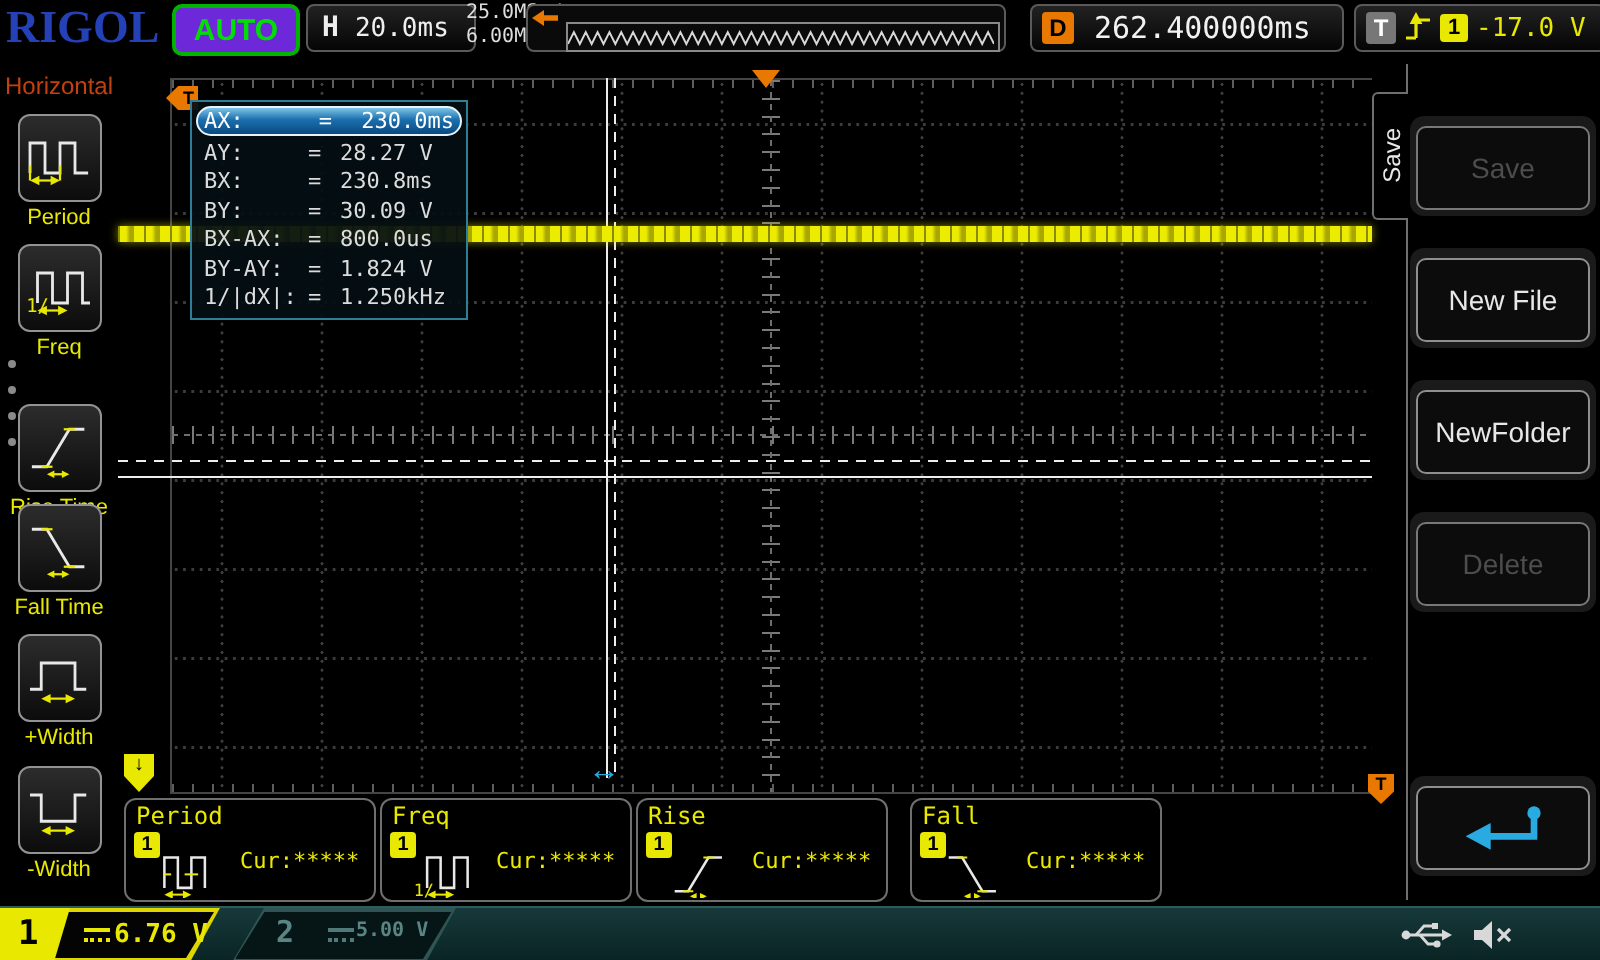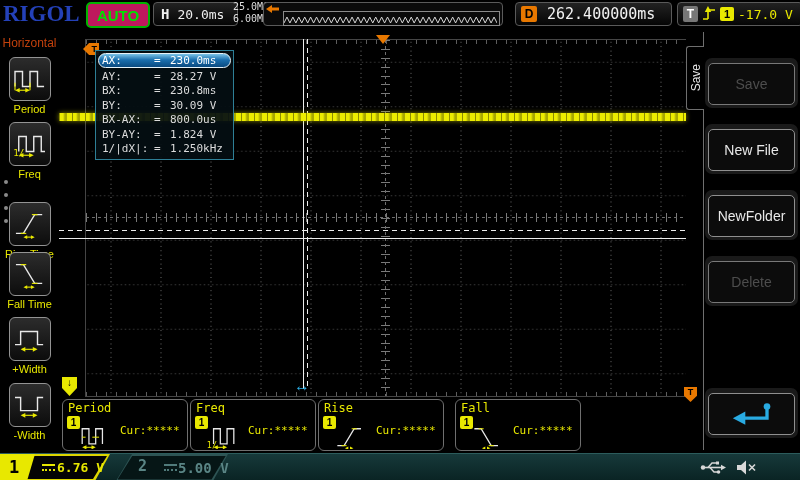--- a/index.html
+++ b/index.html
@@ -7,21 +7,21 @@
          font-family:"Liberation Sans",sans-serif;-webkit-font-smoothing:none;}
   .mono{font-family:"DejaVu Sans Mono",monospace;}
 
   
   #header{position:absolute;left:0;top:0;width:648px;height:28px;background:#000;}
   #logo{position:absolute;left:3px;top:1px;font-family:"Liberation Serif",serif;
         font-weight:bold;font-size:23px;color:#2441b8;letter-spacing:0px;}
   .hbox{position:absolute;top:2px;height:22px;border:1px solid #5a5a5a;border-radius:4px;
         background:linear-gradient(#222,#050505);display:flex;align-items:center;}
   #auto-box{left:86px;width:60px;border:2px solid #00b400;border-radius:5px;justify-content:center;
-        color:#00e000;font-weight:bold;font-size:15px;background:#be185d;}
+        color:#00e000;font-weight:bold;font-size:15px;background:#6d28d9;}
   #h-box{left:153px;width:76px;color:#eee;font-size:13px;padding-left:7px;gap:8px;}
   #h-box b{font-size:14px;}
   #sample-box{position:absolute;left:233px;top:1px;color:#ddd;font-size:10px;line-height:12px;
         font-family:"DejaVu Sans Mono",monospace;}
   #preview-box{left:263px;width:238px;background:#0a0a0a;}
   #preview-inner{position:absolute;left:19px;top:8px;width:215px;height:13px;border:1px solid #8a8a8a;}
   #preview-arrow{position:absolute;left:2px;top:2px;}
   #d-box{left:515px;width:150px;gap:10px;padding-left:5px;}
   #d-box .dbadge{width:16px;height:16px;background:#e87800;color:#000;border-radius:2px;
         font-weight:bold;font-size:12px;text-align:center;line-height:16px;}
@@ -81,21 +81,21 @@
         color:#000;font-size:9px;font-weight:bold;text-align:right;line-height:12px;padding-right:2px;box-sizing:border-box;}
 
   
   #cursor-box{position:absolute;left:36px;top:22px;width:131px;z-index:7;
         background:rgba(4,14,18,.93);border:1px solid #2e7f96;padding:3px 3px;}
   .crow{display:flex;align-items:center;height:14.5px;color:#dcdcdc;font-size:11px;
         font-family:"DejaVu Sans Mono",monospace;padding:0 3px;}
   .crow .cl{width:52px;}
   .crow .ce{width:16px;}
   .crow.hl{background:linear-gradient(#7cc4e8,#1b6fae 45%,#0a4a80);border:1px solid #e8f4fa;
-        border-radius:8px;color:#fff;height:13px;margin:-1px -1px 1px -1px;}
+        border-radius:8px;color:#fff;height:13px;margin:-1px -1px 1px -1px;justify-content:space-between;}
 
   
   #ch1-pos-marker{position:absolute;left:62px;top:377px;width:15px;height:19px;background:#e8e800;z-index:8;
         clip-path:polygon(0 0,100% 0,100% 58%,50% 100%,0 58%);
         color:#000;font-size:10px;font-weight:bold;text-align:center;line-height:12px;}
   #trig-level-marker{position:absolute;left:684px;top:387px;width:13px;height:15px;background:#e87800;z-index:8;
         clip-path:polygon(0 0,100% 0,100% 58%,50% 100%,0 58%);
         color:#000;font-size:9px;font-weight:bold;text-align:center;line-height:10px;}
 
   
@@ -137,21 +137,21 @@
   .coup.gray .c1{border-color:#507a7a;}
   .coup.gray .c2{border-color:#507a7a;}
   #ch1-val{position:absolute;left:57px;top:6px;color:#e8e800;font-weight:bold;font-size:13px;
         font-family:"DejaVu Sans Mono",monospace;}
   #ch2-block{position:absolute;left:116px;top:0;width:114px;height:27px;}
   #ch2-outer{position:absolute;inset:0;background:#2e5454;clip-path:polygon(16px 0,112px 0,97px 100%,0 100%);}
   #ch2-inner{position:absolute;left:1.5px;top:1.5px;width:109px;height:24px;background:#061616;
         clip-path:polygon(15px 0,108.5px 0,94px 100%,0 100%);}
   #ch2-num{position:absolute;left:22px;top:3px;color:#5a8585;font-weight:bold;font-size:15px;
         font-family:"DejaVu Sans Mono",monospace;}
-  #ch2-val{position:absolute;left:62px;top:6px;color:#5a8585;font-weight:bold;font-size:14px;
+  #ch2-val{position:absolute;left:62px;top:6px;color:#5a8585;font-weight:bold;font-size:10px;
         font-family:"DejaVu Sans Mono",monospace;}
 </style>
 </head>
 <body>
 
 <div id="scope">
 
   <div id="header">
     <div id="logo">RIGOL</div>
     <div id="auto-box" class="hbox">AUTO</div>

